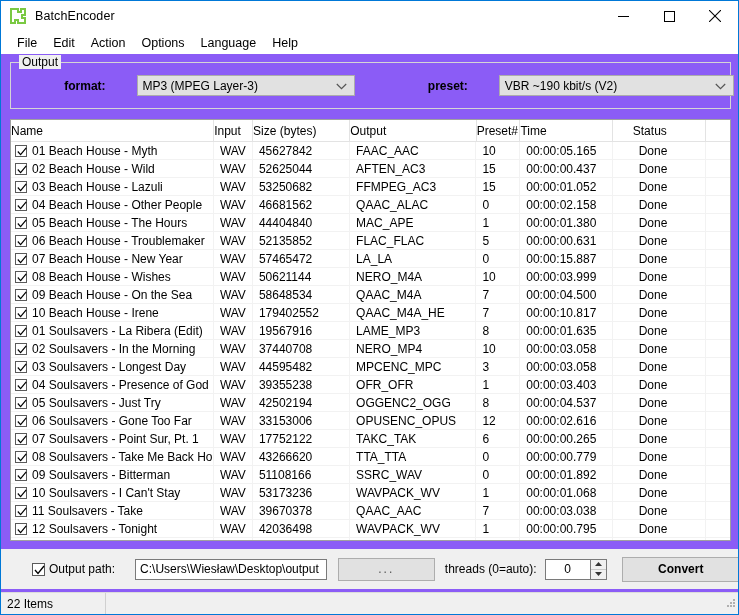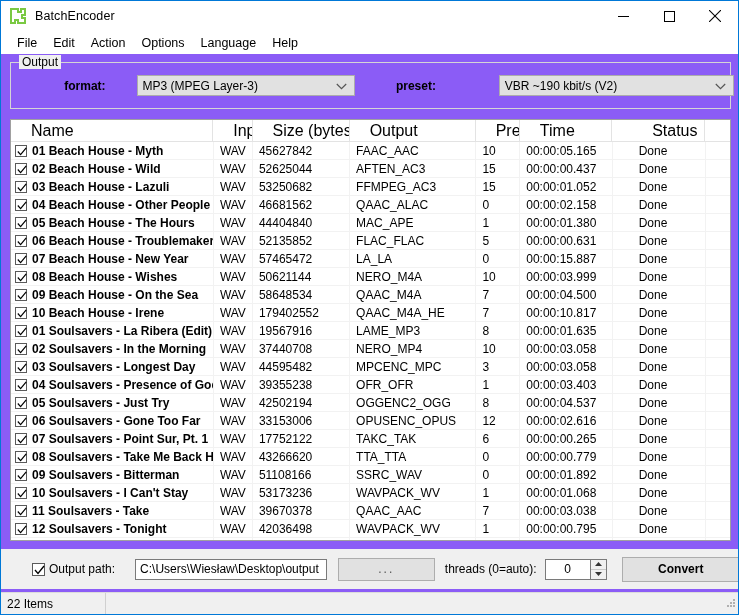--- a/index.html
+++ b/index.html
@@ -128,24 +128,24 @@
     overflow: hidden;
   }
   .lv-header {
     display: flex;
     height: 22px;
     background: #ffffff;
     border-bottom: 1px solid #e3e3e3;
   }
   .lv-th {
     border-right: 1px solid #e3e3e3;
-    padding-left: 20px;
-    display: flex;
-    align-items: center;
-    font-size: 16px;
+    padding-left: 0;
+    display: flex;
+    align-items: center;
+    font-size: 12px;
     color: #000;
     background: #fff;
     cursor: default;
     overflow: hidden;
     white-space: nowrap;
   }
   .lv-body { }
   .lv-row {
     display: flex;
     height: 18px;
@@ -153,21 +153,21 @@
   }
   .lv-td {
     border-right: 1px solid #f2f2f2;
     padding-left: 6px;
     display: flex;
     align-items: center;
     font-size: 12px;
     white-space: nowrap;
     overflow: hidden;
   }
-  .lv-td.name { padding-left: 4px; font-weight: bold; }
+  .lv-td.name { padding-left: 4px; }
   .cbox {
     width: 12px; height: 12px;
     border: 1px solid #5a5a5a;
     background: #fff;
     margin-right: 5px;
     flex: 0 0 auto;
     position: relative;
   }
   .cbox svg { position: absolute; left: 1px; top: 1px; }
   .lv-row.blank .lv-td { }
@@ -330,21 +330,21 @@
       <div class="fld-label" style="width:108px; text-align:right; padding-right:6px;">format:</div>
       <div class="combo" style="width:245px;">
         <span>MP3 (MPEG Layer-3)</span>
         <span class="caret">
           <svg width="11" height="7" viewBox="0 0 11 7">
               <polyline points="0.8,1 5.5,5.6 10.2,1" fill="none" stroke="#555" stroke-width="1.2"></polyline>
             </svg>
         </span>
       </div>
 
-      <div class="fld-label" style="width:103px; padding-right:6px;padding-left:16px;">preset:</div>
+      <div class="fld-label" style="width:103px; text-align:right; padding-right:6px;padding-left:16px;">preset:</div>
       <div class="combo" style="width:264px;">
         <span>VBR ~190 kbit/s (V2)</span>
         <span class="caret">
           <svg width="11" height="7" viewBox="0 0 11 7">
               <polyline points="0.8,1 5.5,5.6 10.2,1" fill="none" stroke="#555" stroke-width="1.2"></polyline>
             </svg>
         </span>
       </div>
     </div>
   </div>

